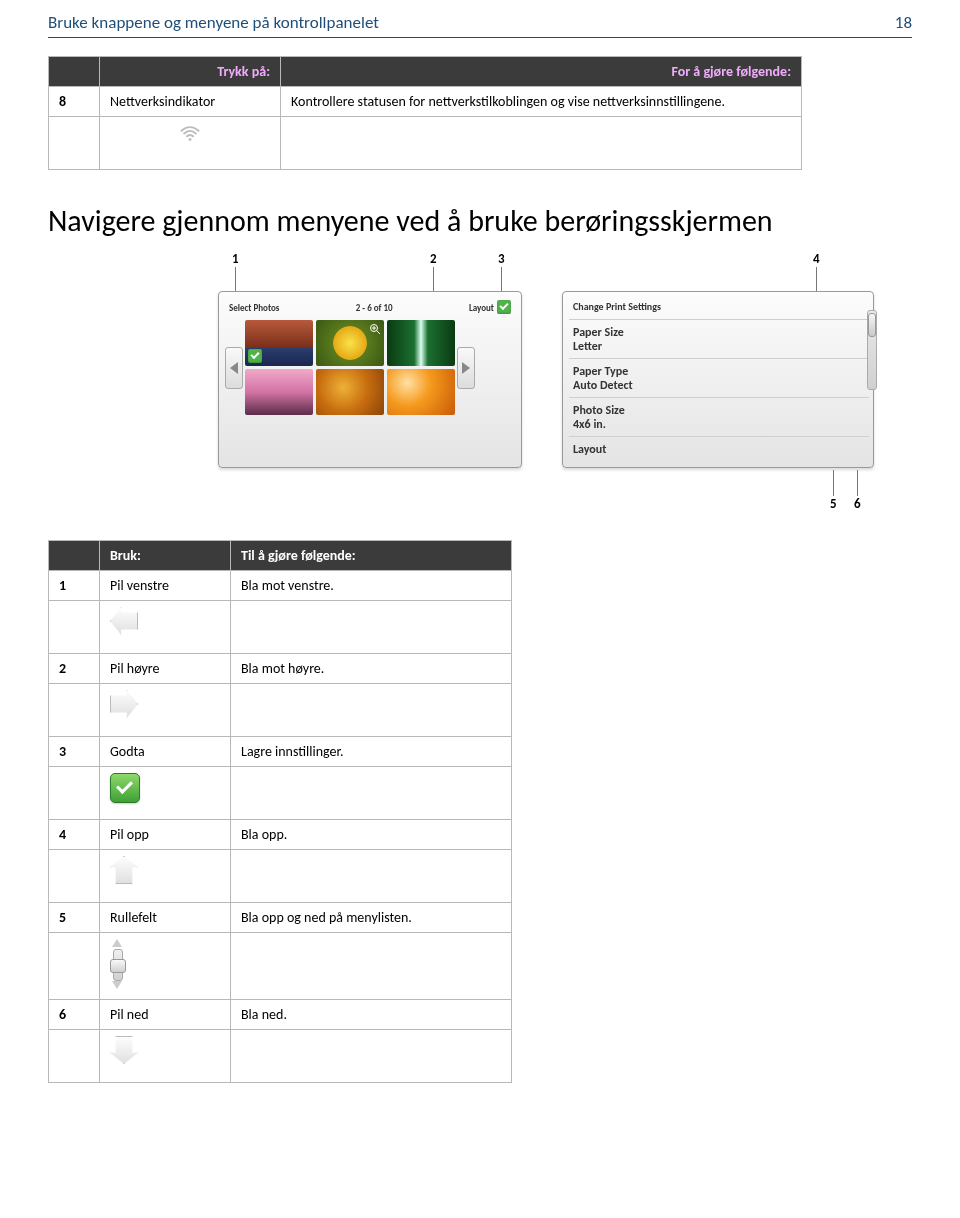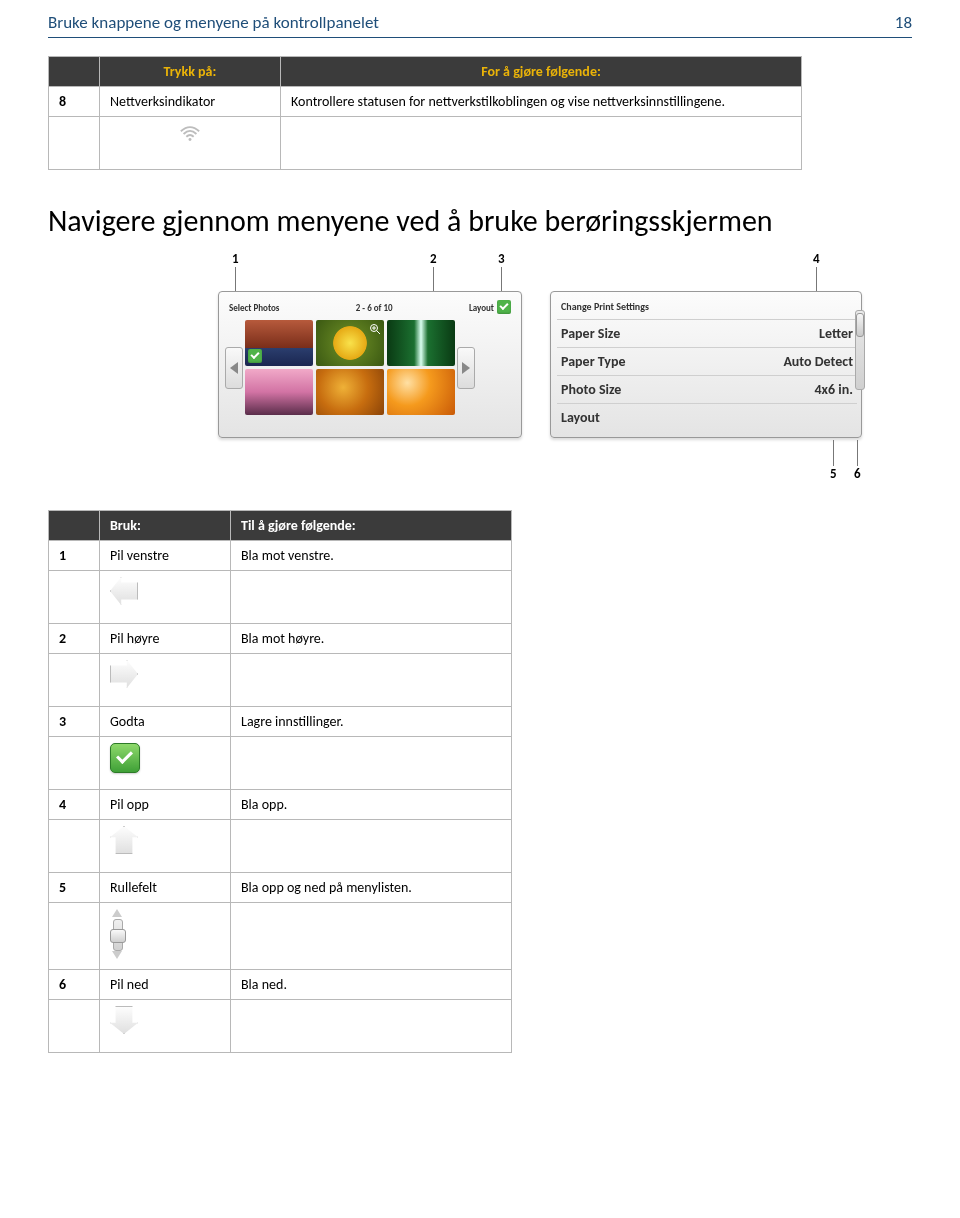--- a/index.html
+++ b/index.html
@@ -43,23 +43,23 @@
     margin-bottom: 32px;
   }
   table.info td, table.info th {
     border: 1px solid #b8b8b8;
     padding: 6px 10px;
     vertical-align: top;
     font-size: 14px;
   }
   table.info thead th {
     background: #3b3b3b;
-    color: #eab308;
+    color: #f0abfc;
     font-weight: bold;
-    text-align: center;
+    text-align: right;
   }
   table.info td.num {
     width: 30px;
     text-align: left;
     font-weight: bold;
     background: #fff;
   }
   table.info td.name {
     width: 160px;
   }
@@ -102,21 +102,21 @@
   }
   .callout-line {
     position: absolute;
     width: 1px;
     background: #777;
     top: 16px;
     height: 24px;
   }
   .panels {
     display: flex;
-    gap: 28px;
+    gap: 40px;
   }
   .panel {
     background: linear-gradient(#fcfcfc,#e4e4e4);
     border: 1px solid #999;
     border-radius: 4px;
     box-shadow: 0 2px 3px rgba(0,0,0,0.15);
     padding: 6px;
     font-size: 9px;
     color: #333;
     font-weight: bold;
@@ -187,21 +187,22 @@
   }
   .panel-right .title {
     font-size: 10px;
     padding: 2px 4px 6px 4px;
   }
   .setting-row {
     display: flex;
     justify-content: space-between;
     padding: 5px 4px;
     border-top: 1px solid #cfcfcf;
-    font-size: 14px;
+    font-size: 12px;
+    flex-direction: column;
   }
   .setting-row:last-child { border-bottom: 1px solid #cfcfcf; }
   .scroll-track {
     position:absolute;
     right:-4px; top:18px;
     width:8px; height:78px;
     background: linear-gradient(#eaeaea,#d0d0d0);
     border:1px solid #aaa;
     border-radius:3px;
   }

